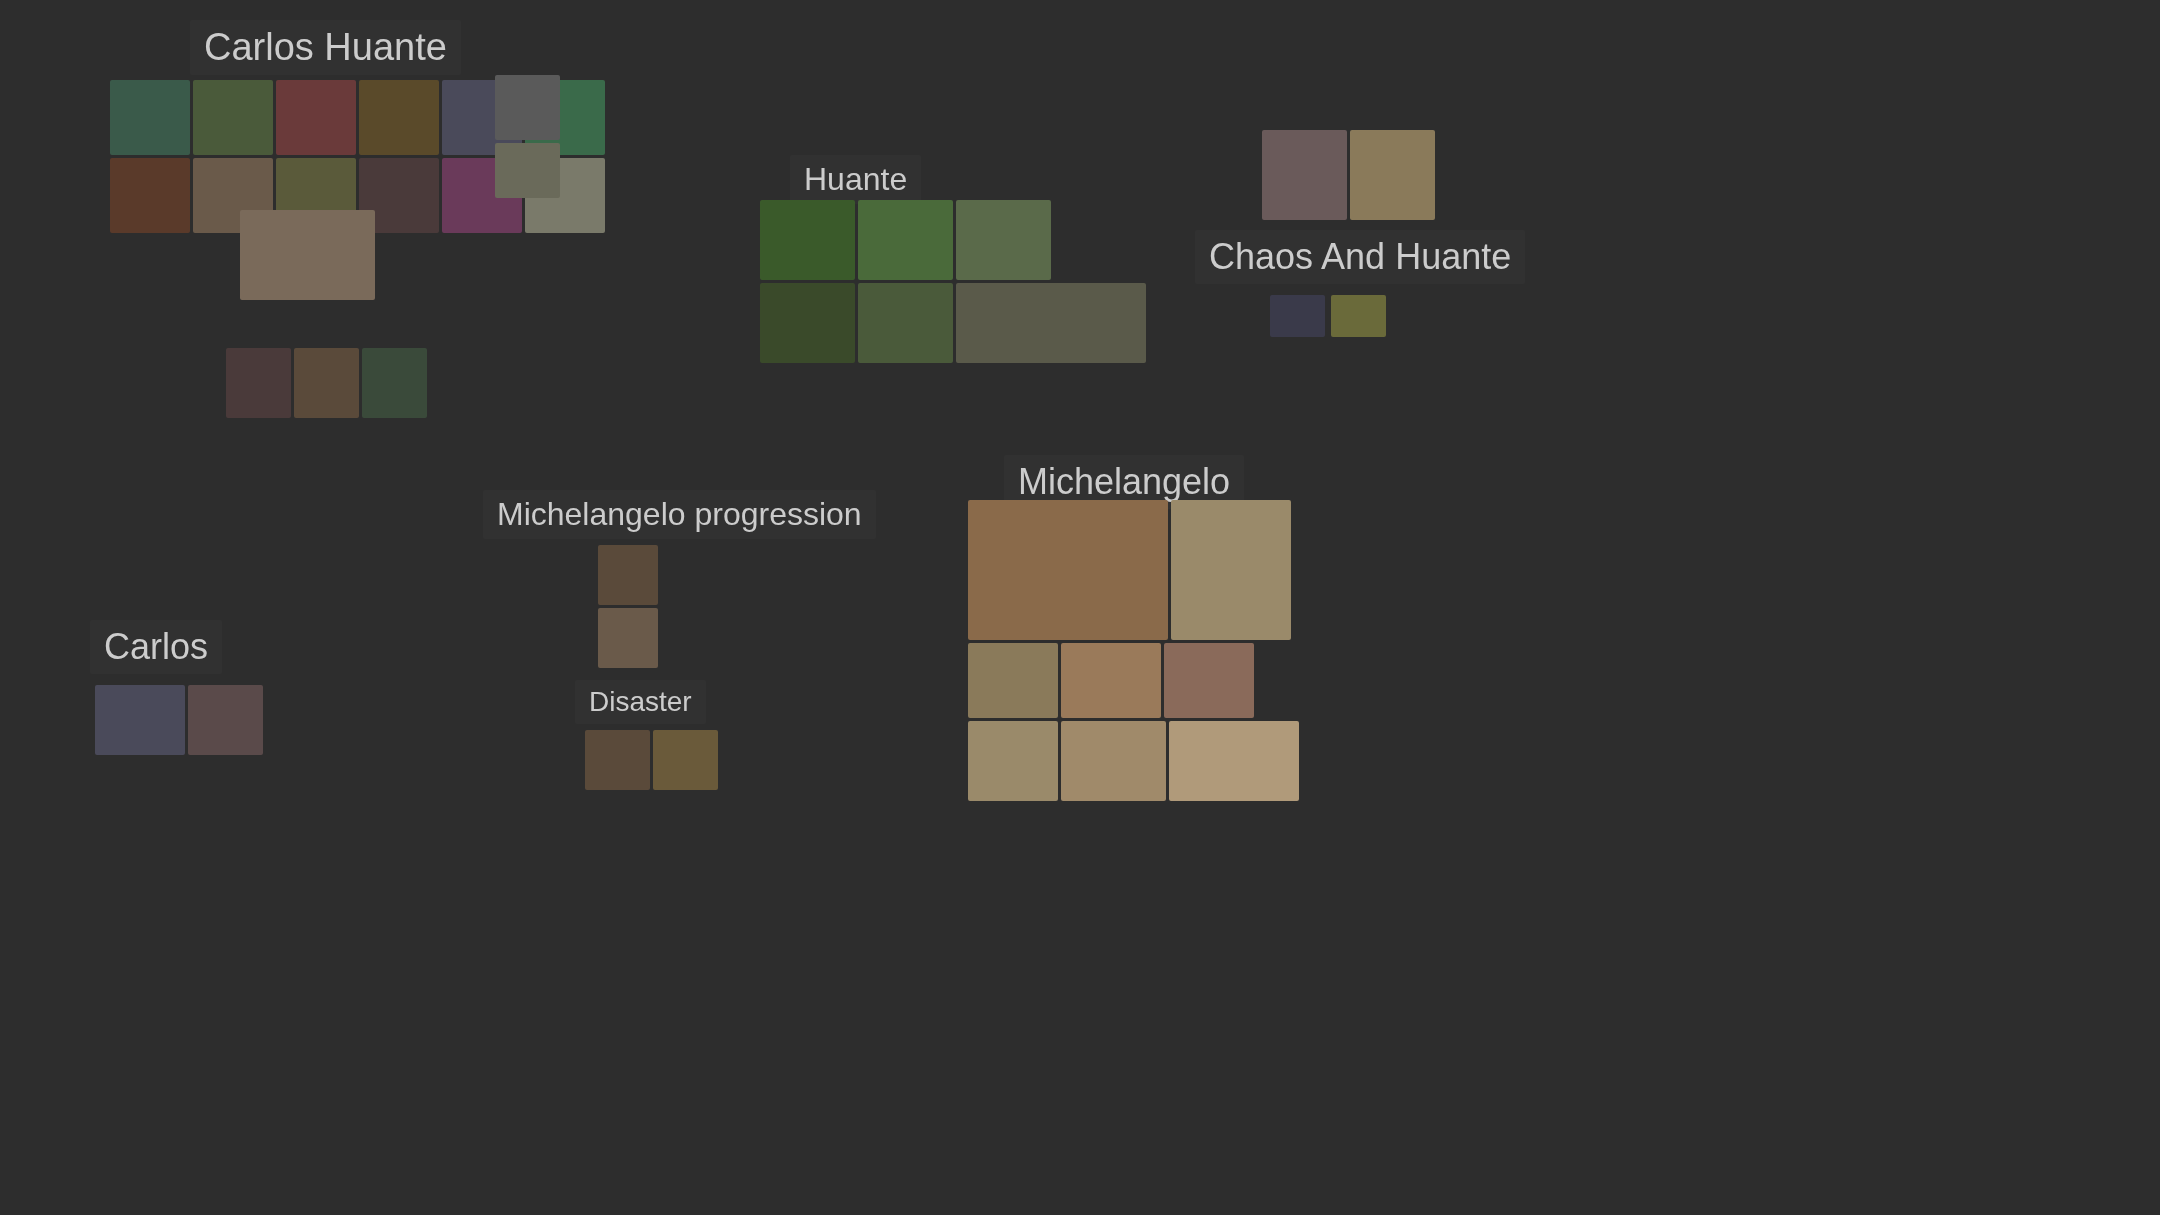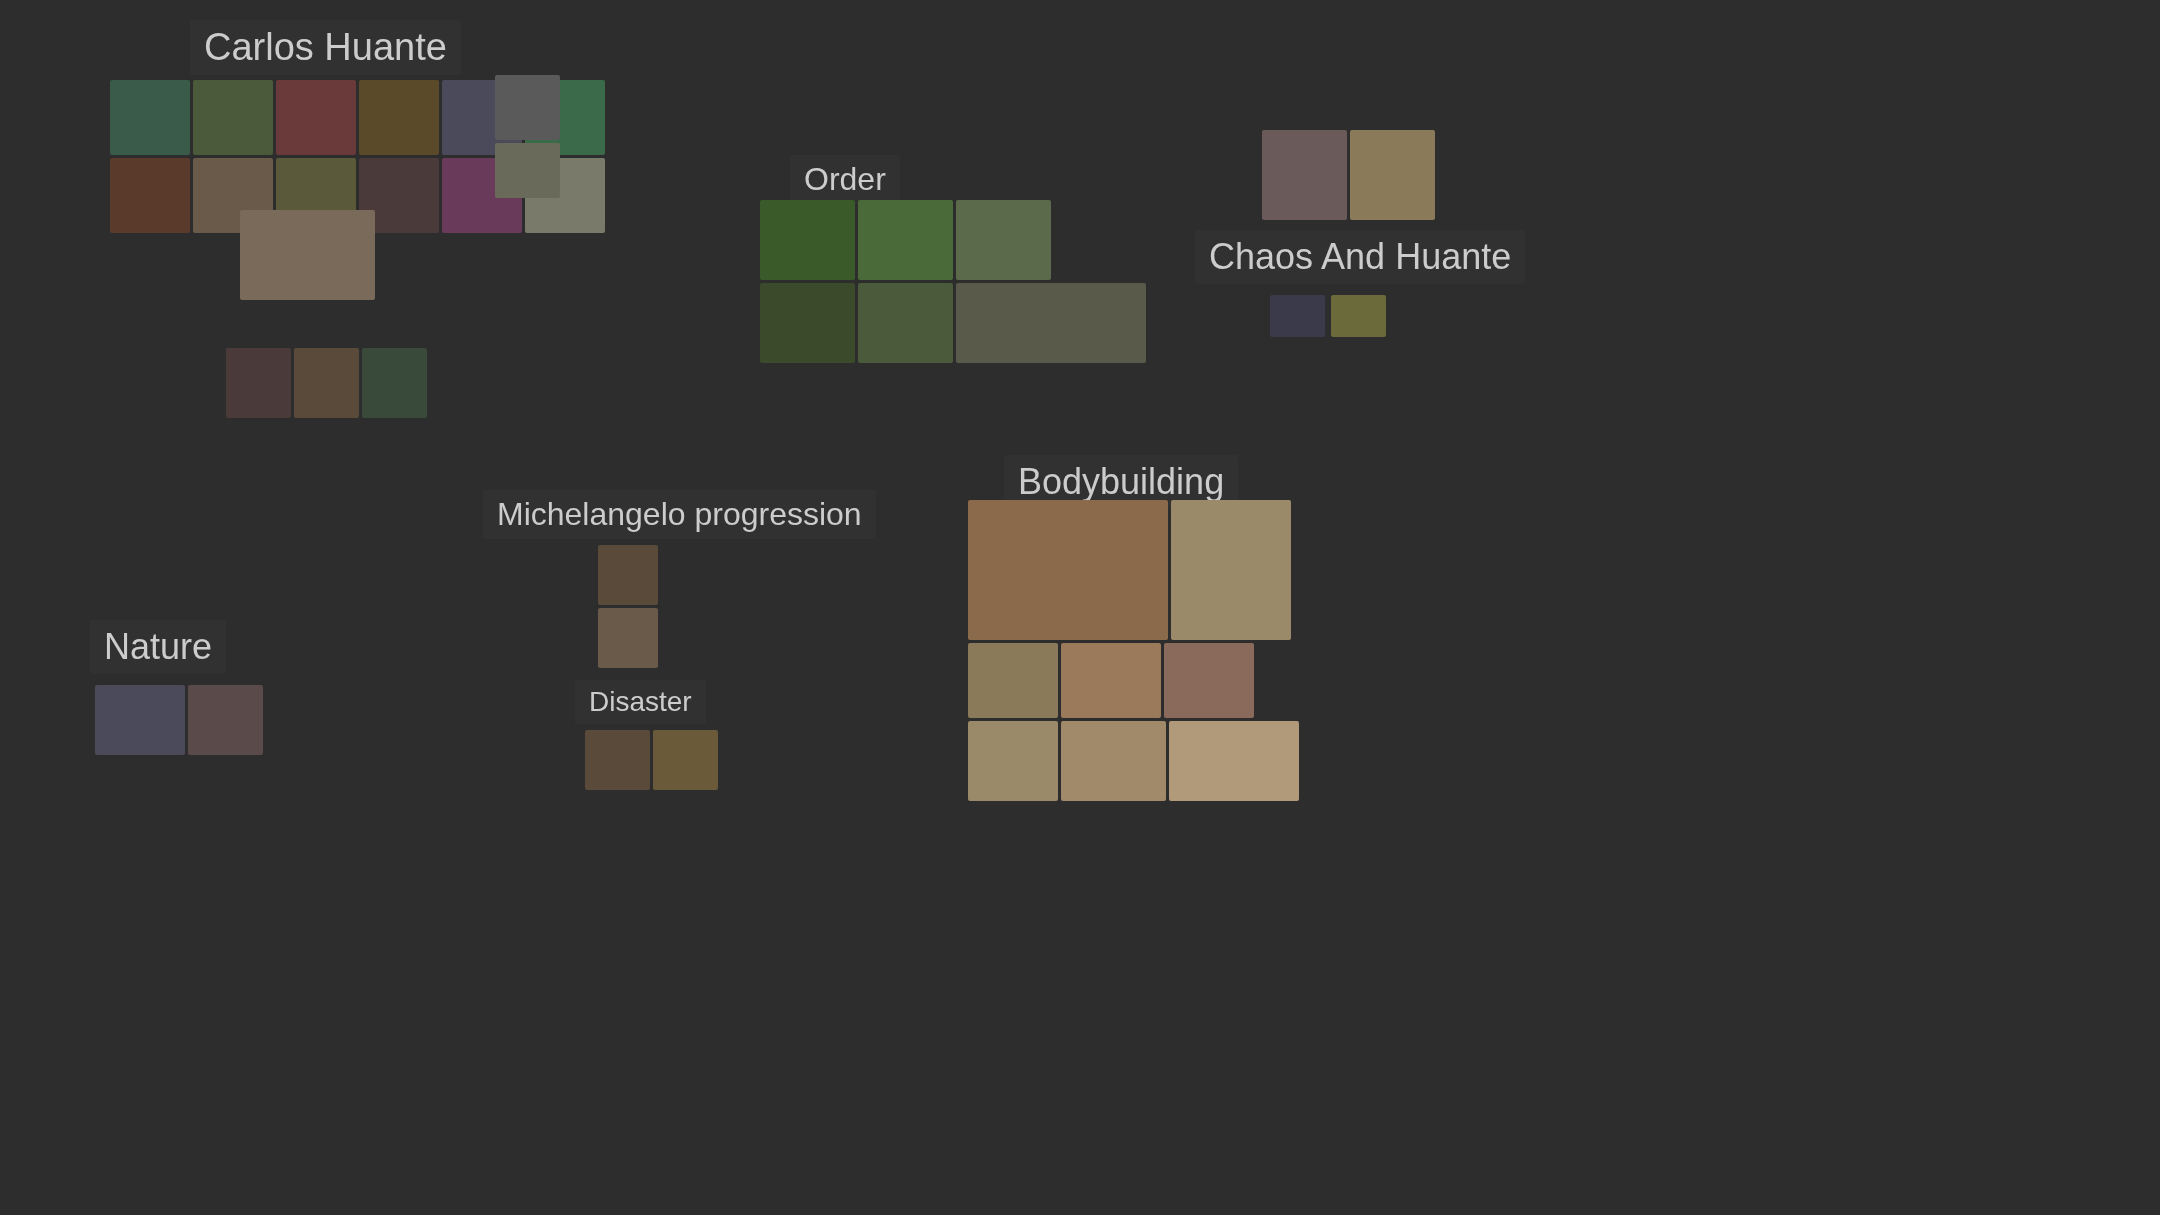--- a/index.html
+++ b/index.html
@@ -107,21 +107,21 @@
 </div>
 
 <div class="standalone3">
   <div style="display:flex; gap:3px;">
     <div class="thumb" style="width:65px;height:70px;background:#4a3a3a;"></div>
     <div class="thumb" style="width:65px;height:70px;background:#5a4a3a;"></div>
     <div class="thumb" style="width:65px;height:70px;background:#3a4a3a;"></div>
   </div>
 </div>
 
-<div class="label nature-label">Order</div>
+<div class="label nature-label">Huante</div>
 
 <div class="nature-grid">
 
   <div style="display:flex; gap:3px; margin-bottom:3px;">
     <div class="thumb" style="width:95px;height:80px;background:#3a5a2a;"></div>
     <div class="thumb" style="width:95px;height:80px;background:#4a6a3a;"></div>
     <div class="thumb" style="width:95px;height:80px;background:#5a6a4a;"></div>
   </div>
 
   <div style="display:flex; gap:3px;">
@@ -149,21 +149,21 @@
 
 <div class="label body-label">Michelangelo progression</div>
 
 <div class="body-grid">
   <div style="display:flex; flex-direction:column; gap:3px; align-items:center;">
     <div class="thumb" style="width:60px;height:60px;background:#5a4a3a;"></div>
     <div class="thumb" style="width:60px;height:60px;background:#6a5a4a;"></div>
   </div>
 </div>
 
-<div class="label mich-label">Bodybuilding</div>
+<div class="label mich-label">Michelangelo</div>
 
 <div class="mich-grid">
 
   <div style="display:flex; gap:3px; margin-bottom:3px;">
     <div class="thumb" style="width:200px;height:140px;background:#8a6a4a;"></div>
     <div class="thumb" style="width:120px;height:140px;background:#9a8a6a;"></div>
   </div>
 
   <div style="display:flex; gap:3px; margin-bottom:3px;">
     <div class="thumb" style="width:90px;height:75px;background:#8a7a5a;"></div>
@@ -171,21 +171,21 @@
     <div class="thumb" style="width:90px;height:75px;background:#8a6a5a;"></div>
   </div>
 
   <div style="display:flex; gap:3px;">
     <div class="thumb" style="width:90px;height:80px;background:#9a8a6a;"></div>
     <div class="thumb" style="width:105px;height:80px;background:#a08a6a;"></div>
     <div class="thumb" style="width:130px;height:80px;background:#b09a7a;"></div>
   </div>
 </div>
 
-<div class="label clothes-label">Nature</div>
+<div class="label clothes-label">Carlos</div>
 
 <div class="clothes-grid">
   <div style="display:flex; gap:3px;">
     <div class="thumb" style="width:90px;height:70px;background:#4a4a5a;"></div>
     <div class="thumb" style="width:75px;height:70px;background:#5a4a4a;"></div>
   </div>
 </div>
 
 <div class="label disaster-label">Disaster</div>
 

